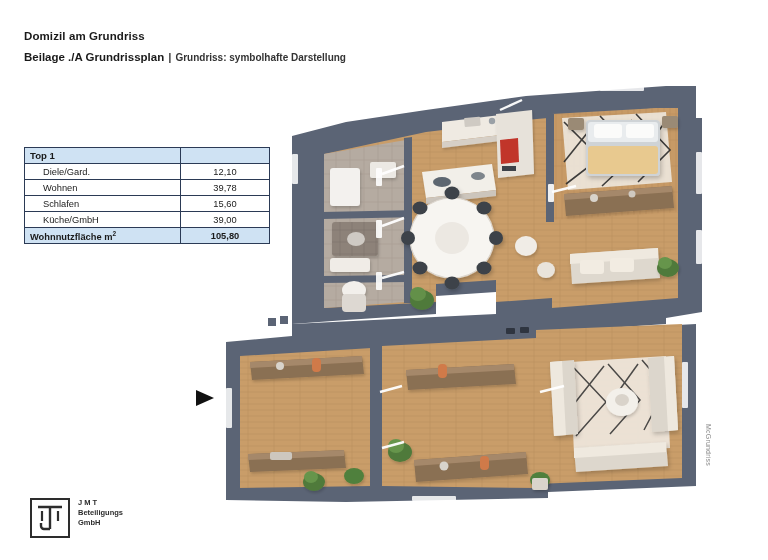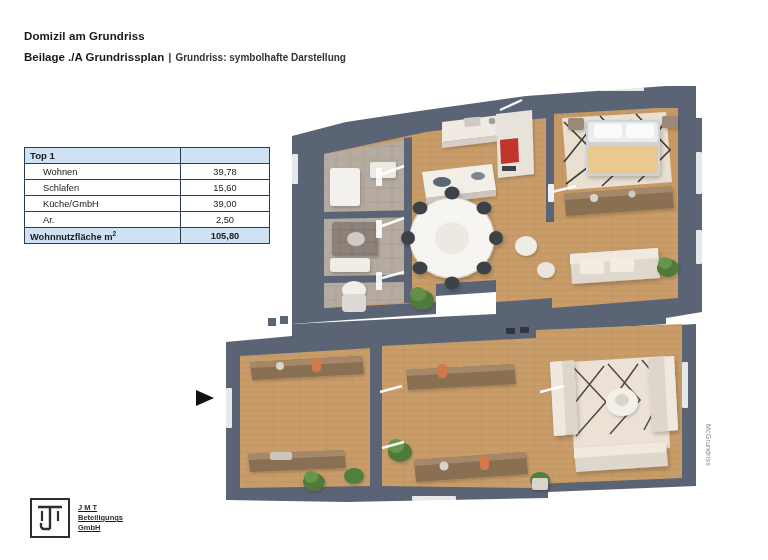--- a/index.html
+++ b/index.html
@@ -131,23 +131,22 @@
     transform-origin: left top;
     letter-spacing: 0.2px;
   }
 
   
   .footer-logo {
     position: absolute;
     left: 30px;
     top: 498px;
     display: flex;
-    align-items: center;
+    align-items: flex-start;
     gap: 8px;
-    text-decoration: underline;
   }
   .logo-mark {
     width: 40px;
     height: 40px;
   }
   .logo-text {
     font-size: 7.5px;
     font-weight: bold;
     line-height: 1.35;
     color: #2d2d2d;
@@ -167,34 +166,34 @@
   </div>
 </div>
 
 <table class="area-table">
   <tbody>
     <tr class="head">
       <td>Top 1</td>
       <td class="head-empty value"></td>
     </tr>
     <tr>
+      <td class="label">Diele/Gard.</td>
+      <td class="value">12,10</td>
+    </tr>
+    <tr>
       <td class="label">Wohnen</td>
       <td class="value">39,78</td>
     </tr>
     <tr>
       <td class="label">Schlafen</td>
       <td class="value">15,60</td>
     </tr>
     <tr>
       <td class="label">Küche/GmbH</td>
       <td class="value">39,00</td>
-    </tr>
-    <tr>
-      <td class="label">Ar.</td>
-      <td class="value">2,50</td>
     </tr>
     <tr class="total">
       <td class="label"><span>Wohnnutzfläche m</span><sup>2</sup></td>
       <td class="value">105,80</td>
     </tr>
   </tbody>
 </table>
 
 <div class="plan">
 <svg width="548" height="448" viewBox="0 0 548 448" xmlns="http://www.w3.org/2000/svg">

